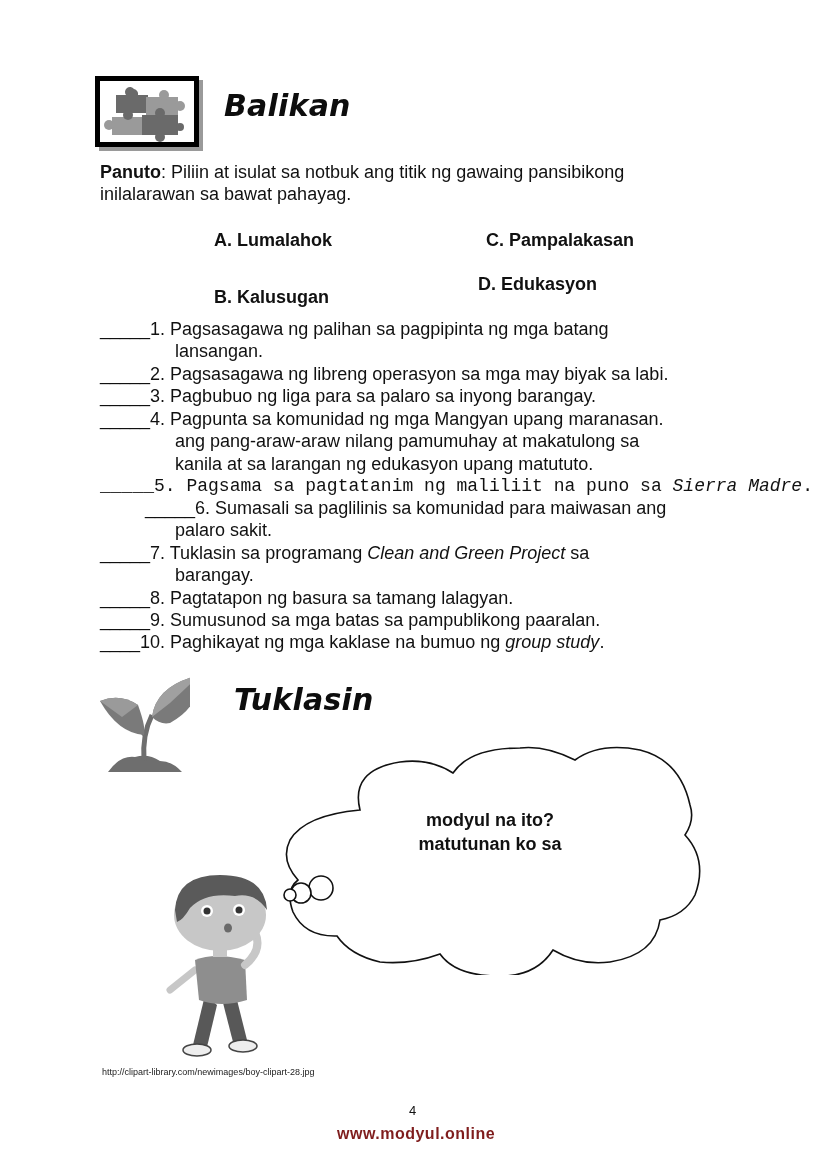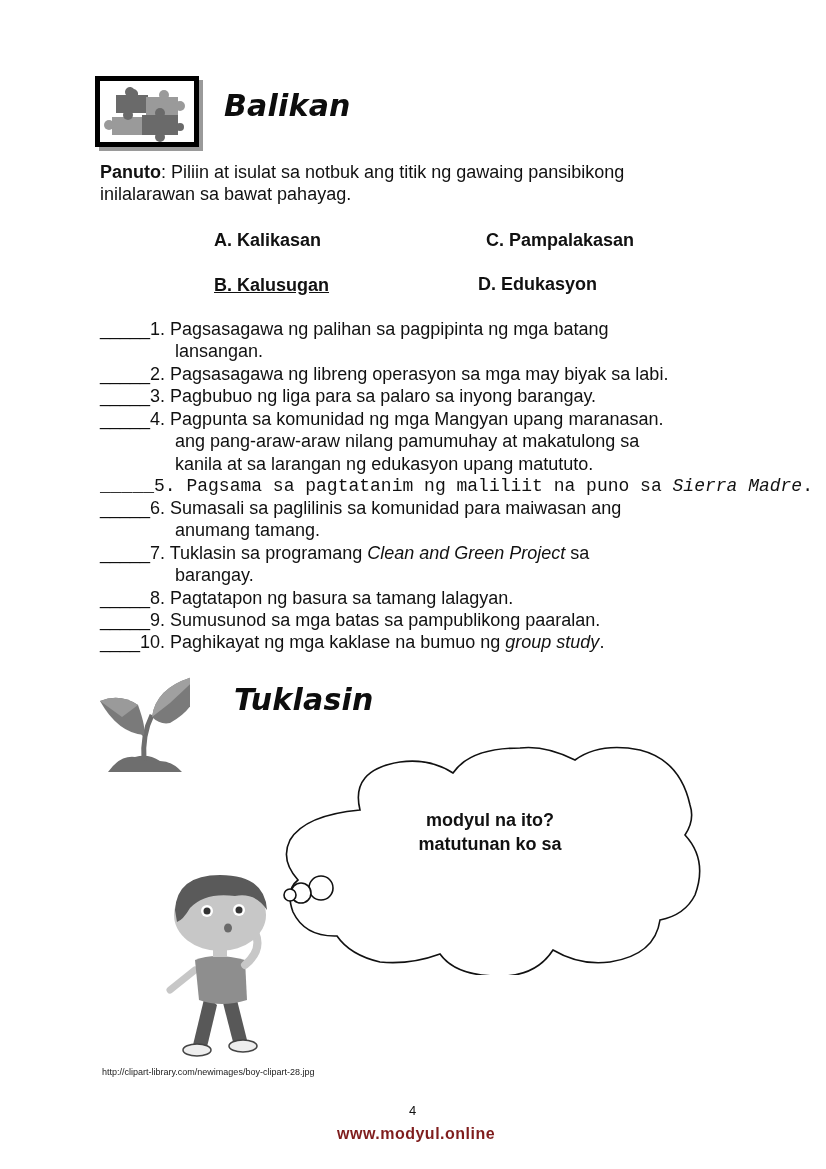--- a/index.html
+++ b/index.html
@@ -39,40 +39,40 @@
     <circle cx="86" cy="52" r="4" fill="#6a6a6a"></circle>
   </svg>
 </div>
 <div class="abs section-title" style="left:224px;top:88px;">Balikan</div>
 
 <div class="abs instr" style="left:100px;top:161px;width:620px;">
   <div><b>Panuto</b><span>: Piliin at isulat sa notbuk ang titik ng gawaing pansibikong</span></div>
   <div>inilalarawan sa bawat pahayag.</div>
 </div>
 
-<div class="abs choice" style="left:214px;top:230px;">A. Kalikasan</div>
+<div class="abs choice" style="left:214px;top:230px;">A. Lumalahok</div>
 <div class="abs choice" style="left:486px;top:230px;">C. Pampalakasan</div>
-<div class="abs choice" style="left:214px;top:275px;text-decoration:underline;">B. Kalusugan</div>
+<div class="abs choice" style="left:214px;top:287px;">B. Kalusugan</div>
 <div class="abs choice" style="left:478px;top:274px;">D. Edukasyon</div>
 
 <div class="item" style="top:318px;"><span class="blank">_____</span><span>1.</span> <span>Pagsasagawa ng palihan sa pagpipinta ng mga batang</span></div>
 <div class="cont" style="top:340px;">lansangan.</div>
 
 <div class="item" style="top:363px;"><span class="blank">_____</span><span>2.</span> <span>Pagsasagawa ng libreng operasyon  sa mga may biyak sa labi.</span></div>
 
 <div class="item" style="top:385px;"><span class="blank">_____</span><span>3.</span> <span>Pagbubuo ng liga para sa palaro sa inyong barangay.</span></div>
 
 <div class="item" style="top:408px;"><span class="blank">_____</span><span>4.</span> <span>Pagpunta sa komunidad ng mga Mangyan upang maranasan.</span></div>
 <div class="cont" style="top:430px;">ang pang-araw-araw nilang pamumuhay at makatulong sa</div>
 <div class="cont" style="top:453px;">kanila at sa larangan ng edukasyon upang matututo.</div>
 
 <div class="item" style="top:475px;font-family:Liberation Mono, monospace;"><span class="blank">_____</span><span>5.</span> <span>Pagsama sa pagtatanim ng maliliit na puno sa </span><i>Sierra Madre</i><span>.</span></div>
 
-<div class="item" style="top:497px;"><span class="blank">_____</span><span>6.</span> <span>Sumasali  sa paglilinis sa komunidad para maiwasan ang</span></div>
-<div class="cont" style="top:519px;">anumang  tamang.</div>
+<div class="item" style="top:497px;margin-left:45px;"><span class="blank">_____</span><span>6.</span> <span>Sumasali  sa paglilinis sa komunidad para maiwasan ang</span></div>
+<div class="cont" style="top:519px;">palaro  sakit.</div>
 
 <div class="item" style="top:542px;"><span class="blank">_____</span><span>7.</span> <span>Tuklasin sa programang </span><i>Clean and Green Project</i><span> sa</span></div>
 <div class="cont" style="top:564px;">barangay.</div>
 
 <div class="item" style="top:587px;"><span class="blank">_____</span><span>8.</span> <span>Pagtatapon ng basura sa tamang lalagyan.</span></div>
 
 <div class="item" style="top:609px;"><span class="blank">_____</span><span>9.</span> <span>Sumusunod sa mga batas sa pampublikong paaralan.</span></div>
 
 <div class="item" style="top:631px;"><span class="blank">____</span><span>10.</span> <span>Paghikayat ng mga kaklase na bumuo ng </span><i>group study</i><span>.</span></div>
 

